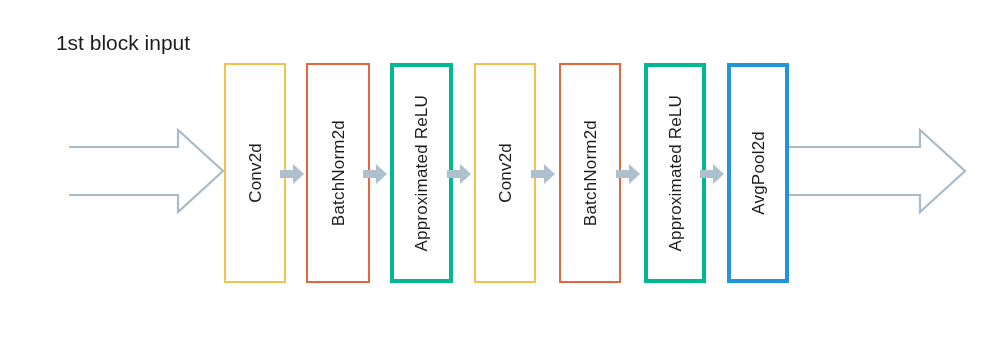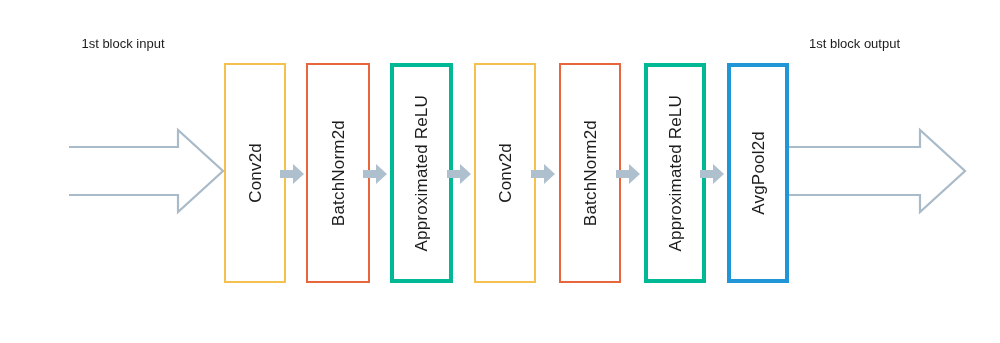--- a/index.html
+++ b/index.html
@@ -52,21 +52,21 @@
     height: 100%;
     overflow: visible;
   }
   .big-arrow-label {
     position: absolute;
     top: 0;
     height: 86px;
     display: flex;
     align-items: center;
     justify-content: center;
-    font-size: 13px;
+    font-size: 21px;
     color: #1c1c1c;
     white-space: nowrap;
     font-family: "Liberation Sans", "DejaVu Sans", sans-serif;
   }
 
   
   .connector {
     position: absolute;
     top: 163px;
     width: 24px;
@@ -88,21 +88,20 @@
       <path d="M 1 19 L 110 19 L 110 2 L 155 43 L 110 84 L 110 67 L 1 67" fill="#ffffff" stroke="#a9bac9" stroke-width="2.2" stroke-linejoin="miter" vector-effect="non-scaling-stroke"></path>
     </svg>
   </div>
   <div class="big-arrow-label" id="input-arrow-label" style="left: 68px; width: 110px;">1st block input</div>
 
   <div class="big-arrow" id="output-arrow" style="left: 789px; width: 177px;">
     <svg viewBox="0 0 177 86" preserveAspectRatio="none">
       <path d="M 0 19 L 131 19 L 131 2 L 176 43 L 131 84 L 131 67 L 0 67" fill="#ffffff" stroke="#a9bac9" stroke-width="2.2" stroke-linejoin="miter" vector-effect="non-scaling-stroke"></path>
     </svg>
   </div>
-  <div class="big-arrow-label" id="output-arrow-label" style="left: 789px; width: 131px;">1st block output</div>
 
   <div id="blocks-layer">
       <div class="block" style="left: 224px; width: 62px; border: 2px solid rgb(245, 193, 78);">
         <span class="block-label">Conv2d</span>
       </div>
       <div class="block" style="left: 306px; width: 64px; border: 2px solid rgb(232, 102, 60);">
         <span class="block-label">BatchNorm2d</span>
       </div>
       <div class="block" style="left: 390px; width: 63px; border: 4px solid rgb(0, 184, 148);">
         <span class="block-label">Approximated ReLU</span>

